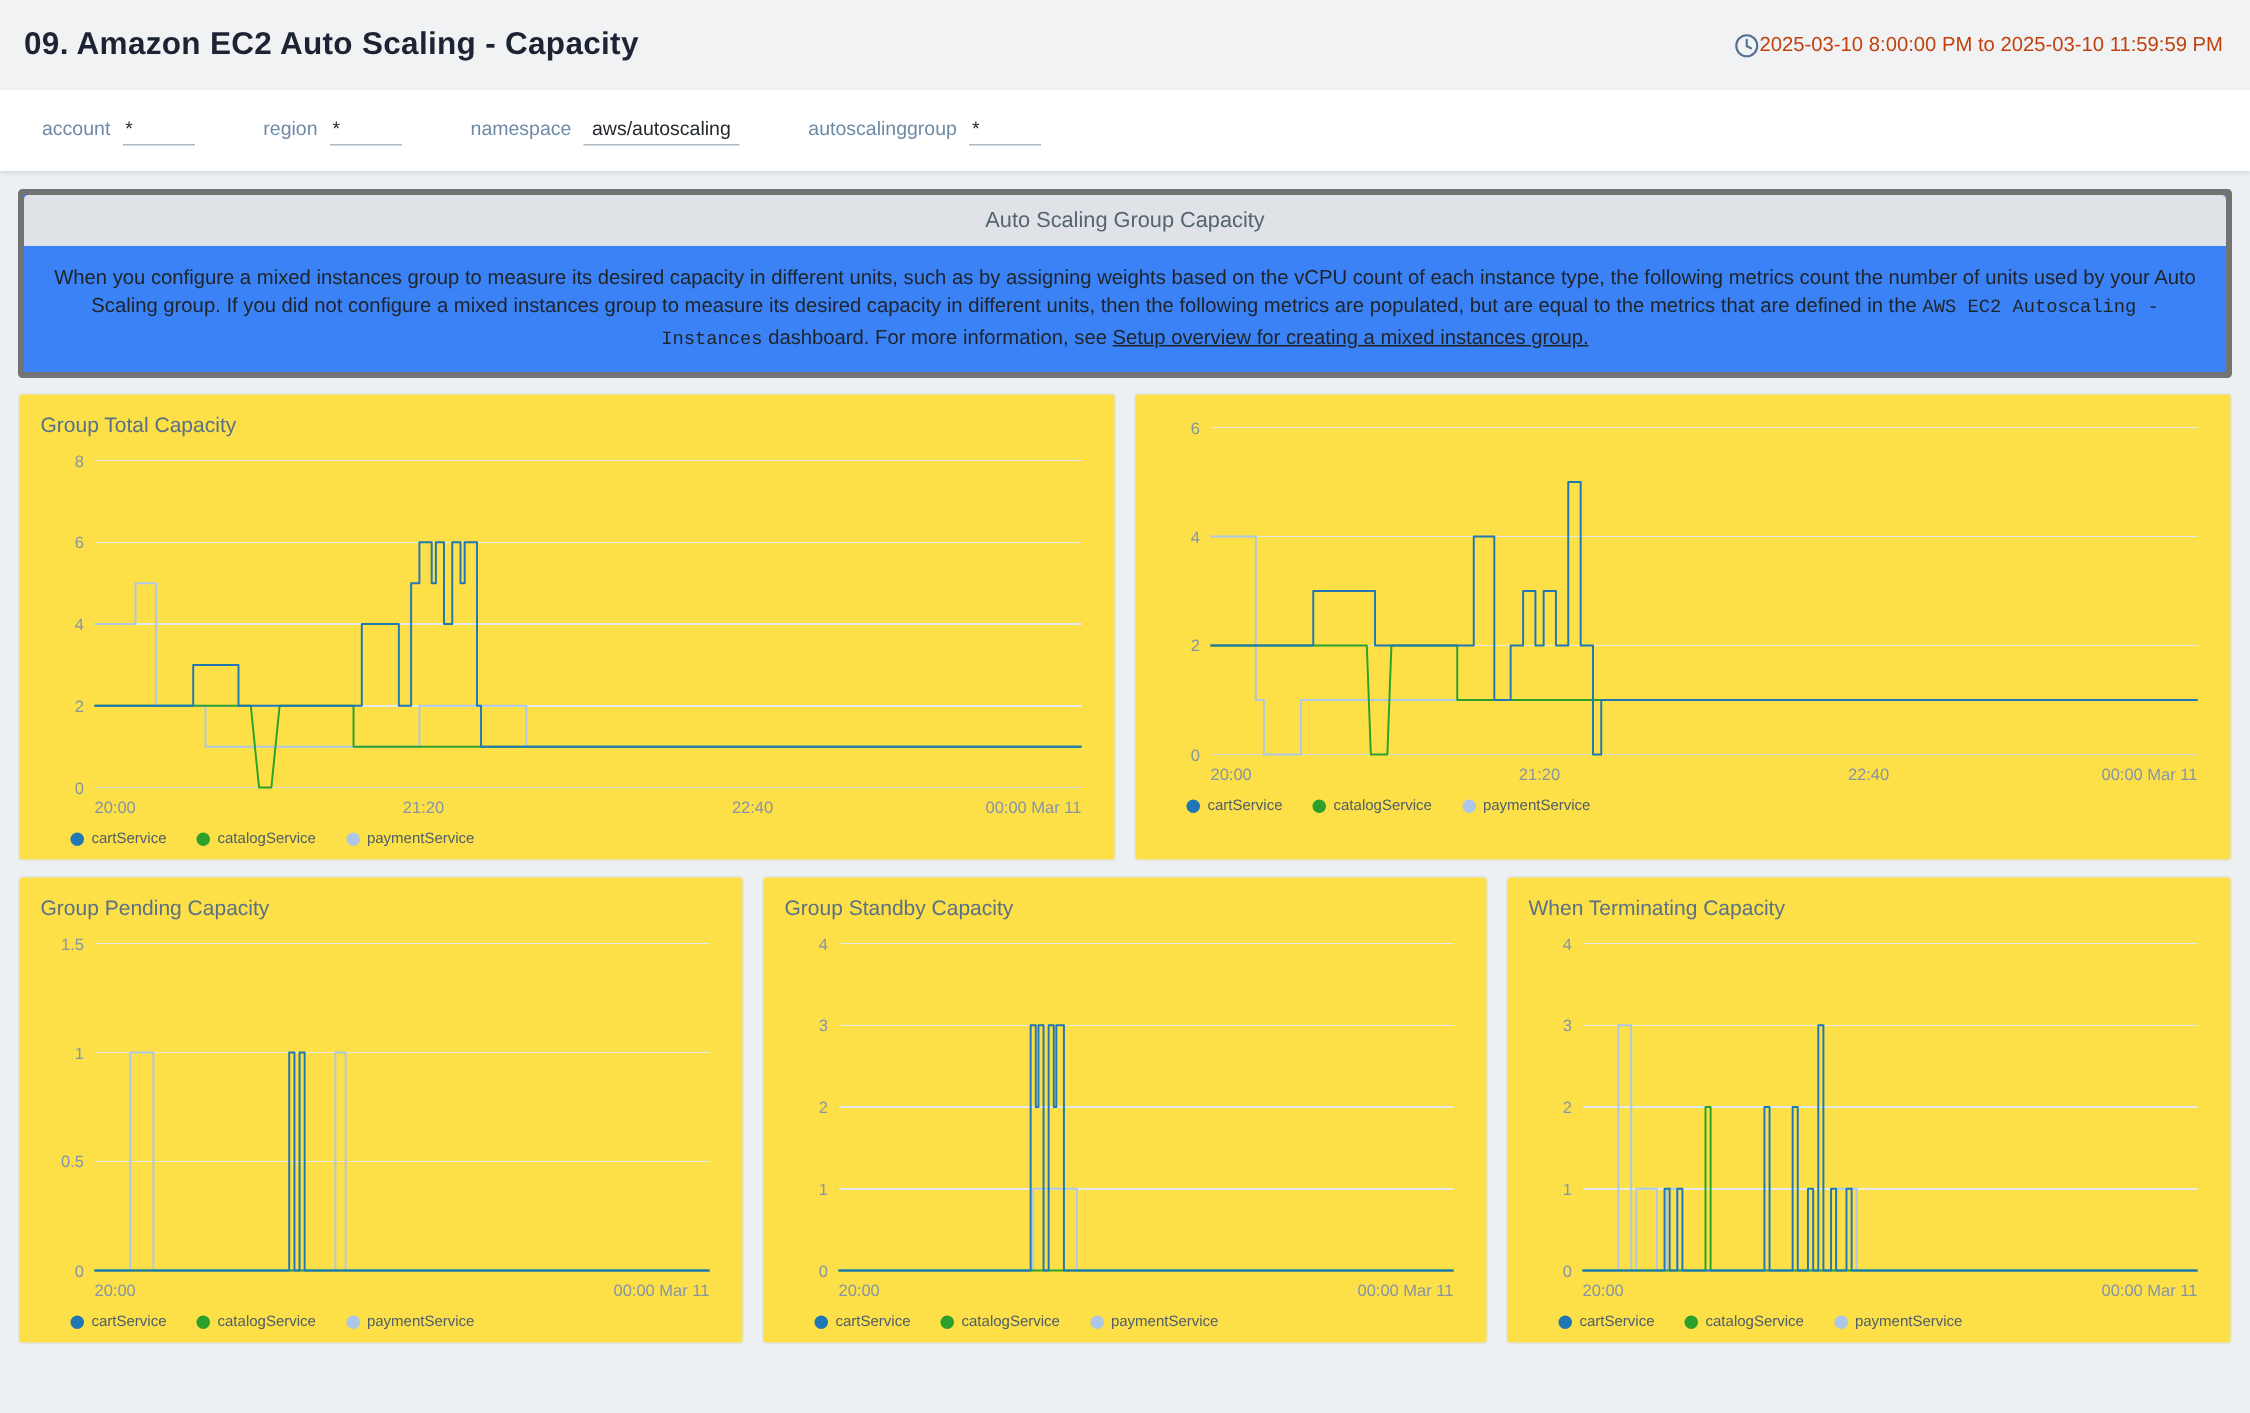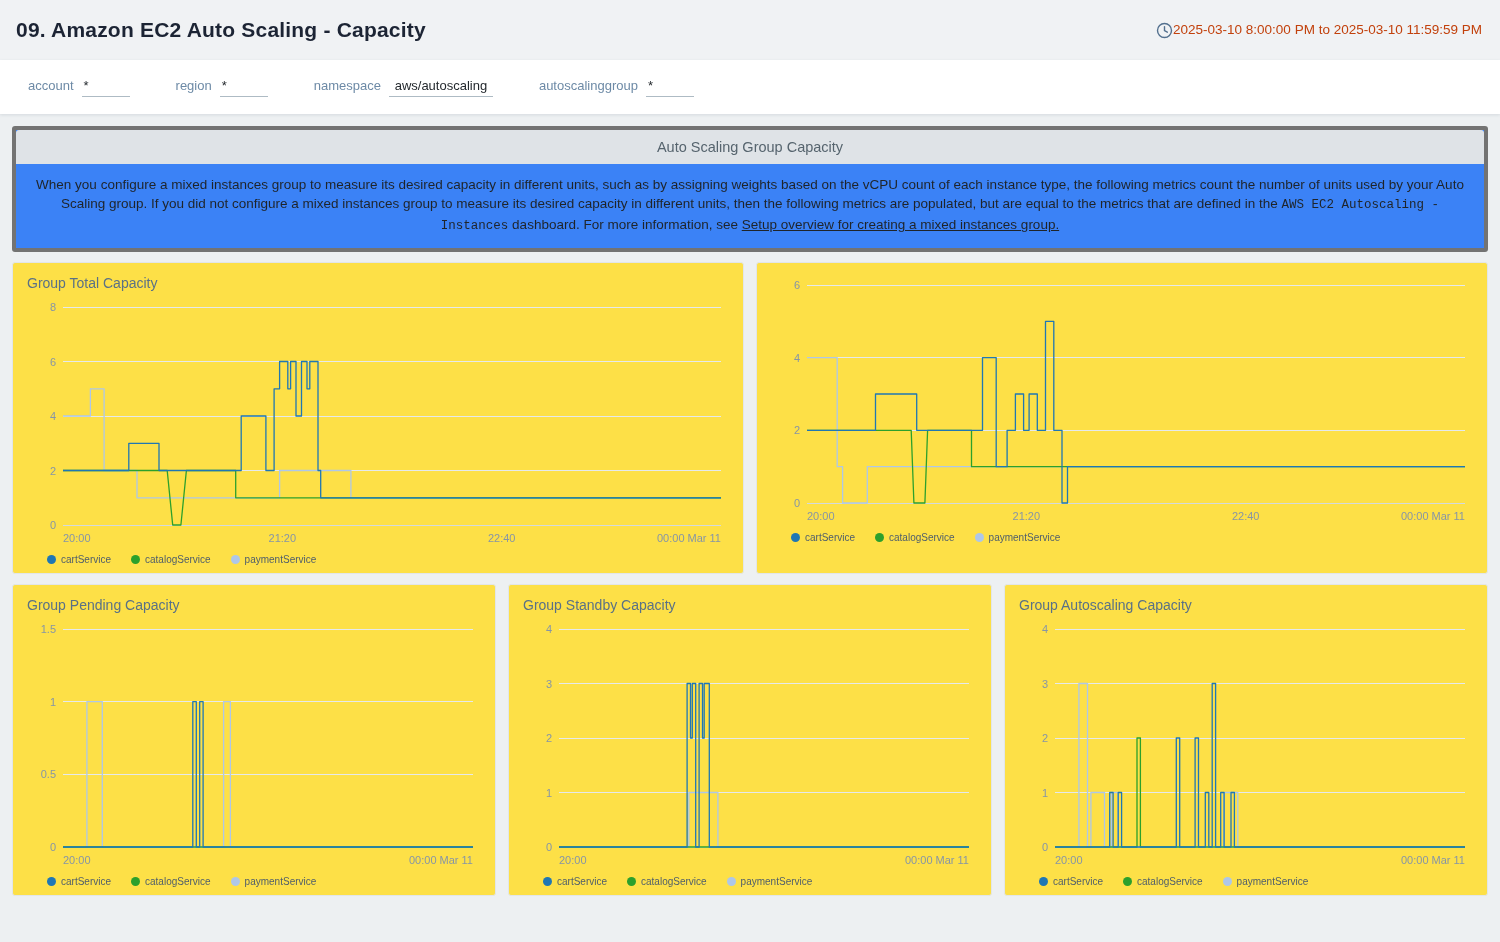--- a/index.html
+++ b/index.html
@@ -221,21 +221,21 @@
             <span>catalogService</span>
           </span>
         <span class="legend-item">
             <i class="dot" style="background: rgb(174, 199, 232);"></i>
             <span>paymentService</span>
           </span>
       </div>
     </div>
 
     <div class="panel">
-      <div class="panel-title">Group Autoscaling Capacity</div>
+      <div class="panel-title">When Terminating Capacity</div>
       <div class="chart"><svg width="454" height="252" font-family="Liberation Sans, sans-serif">
             <line x1="36" y1="228.0" x2="446" y2="228.0" stroke="#d3dade" stroke-width="1" shape-rendering="crispEdges"></line>
             <text x="29" y="232.0" text-anchor="end" font-size="11" fill="#8695a6">0</text>
             <line x1="36" y1="173.5" x2="446" y2="173.5" stroke="#e5e9ec" stroke-width="1" shape-rendering="crispEdges"></line>
             <text x="29" y="177.5" text-anchor="end" font-size="11" fill="#8695a6">1</text>
             <line x1="36" y1="119.0" x2="446" y2="119.0" stroke="#e5e9ec" stroke-width="1" shape-rendering="crispEdges"></line>
             <text x="29" y="123.0" text-anchor="end" font-size="11" fill="#8695a6">2</text>
             <line x1="36" y1="64.5" x2="446" y2="64.5" stroke="#e5e9ec" stroke-width="1" shape-rendering="crispEdges"></line>
             <text x="29" y="68.5" text-anchor="end" font-size="11" fill="#8695a6">3</text>
             <line x1="36" y1="10.0" x2="446" y2="10.0" stroke="#e5e9ec" stroke-width="1" shape-rendering="crispEdges"></line>

